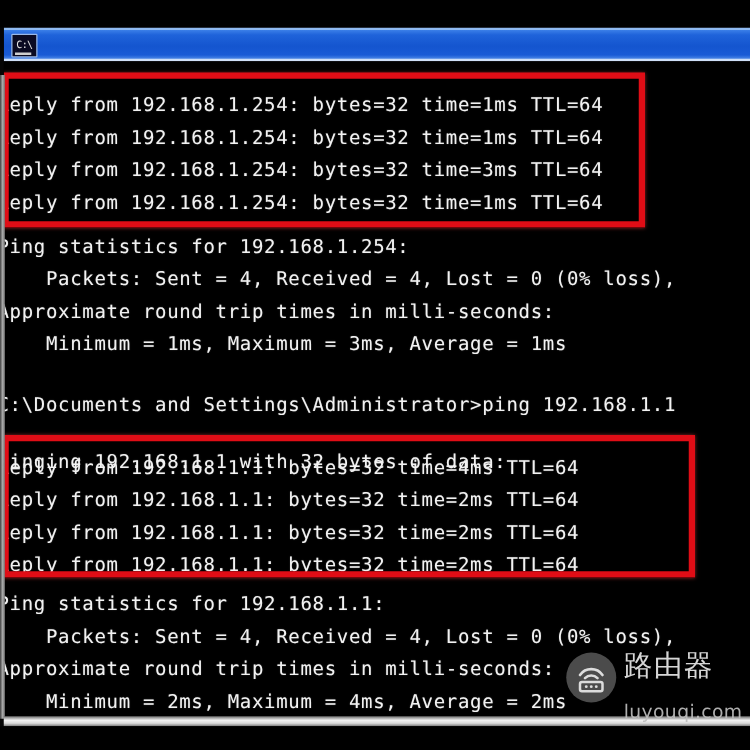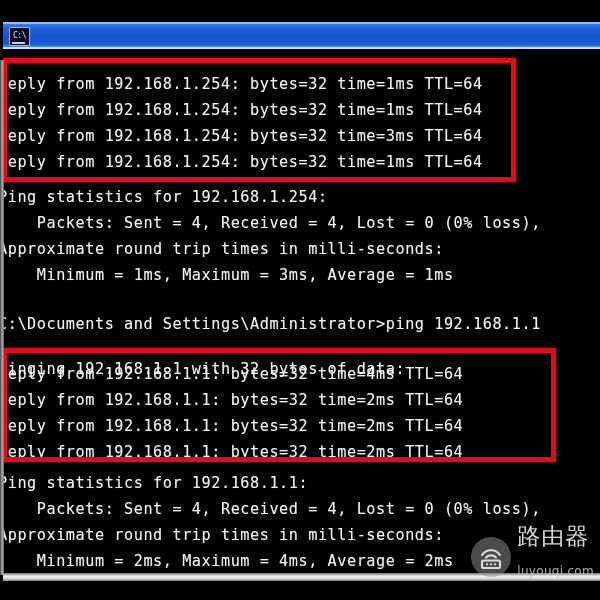--- a/index.html
+++ b/index.html
@@ -171,21 +171,21 @@
     opacity: 0.85;
     z-index: 44;
   }
 
   
   .watermark {
     position: absolute;
     right: 6px;
     bottom: 23px;
     display: flex;
-    align-items: flex-end;
+    align-items: flex-start;
     z-index: 50;
     opacity: 0.92;
   }
   .wm-logo {
     width: 40px;
     height: 40px;
     border-radius: 50%;
     background: rgba(150,150,150,0.55);
     position: relative;
     margin-right: 6px;
@@ -197,21 +197,21 @@
     color: #e9e9e9;
     font-family: "DejaVu Sans", "Liberation Sans", sans-serif;
     font-size: 23px;
     letter-spacing: 1px;
     display: block;
     text-shadow: 0 1px 2px rgba(0,0,0,0.8);
   }
   .wm-en {
     color: #bdbdbd;
     font-family: "DejaVu Sans", "Liberation Sans", sans-serif;
-    font-size: 12px;
+    font-size: 15px;
     display: block;
     margin-top: 17px;
     letter-spacing: 0.3px;
   }
 </style>
 </head>
 <body>
 
 <div class="screen">
 

